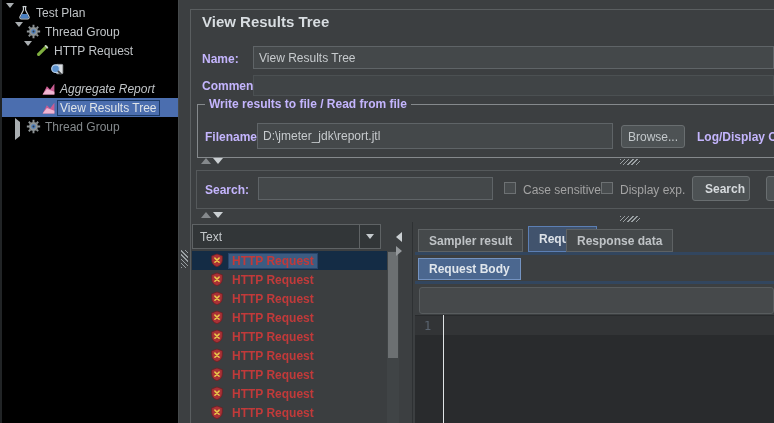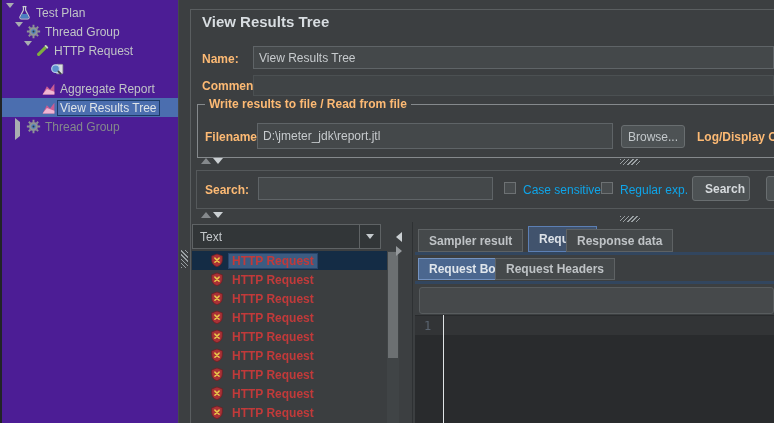--- a/index.html
+++ b/index.html
@@ -1,49 +1,49 @@
 <!DOCTYPE html>
 <html><head>
 <meta charset="utf-8">
 <style>
   html,body{margin:0;padding:0;background:#26282a;}
   #screen{position:relative;width:774px;height:423px;background:#3c3f41;overflow:hidden;
           font-family:"Liberation Sans",sans-serif;font-size:12px;color:#c0c4c7;}
   .abs{position:absolute;}
   
-  #tree-panel{left:2px;top:0;width:176px;height:423px;background:#4c1d95;}
+  #tree-panel{left:2px;top:0;width:176px;height:423px;background:#000000;}
   .tree-row{position:absolute;left:0;width:176px;height:19px;display:flex;align-items:center;cursor:default;}
   .tree-row.selected{background:#4b6eaf;}
   .twisty{width:9px;height:9px;display:inline-block;flex:0 0 auto;}
   .tri-down{width:0;height:0;border-left:4px solid transparent;border-right:4px solid transparent;border-top:5px solid #a9aeb1;}
   .tri-right{width:0;height:0;border-top:4px solid transparent;border-bottom:4px solid transparent;border-left:5px solid #a9aeb1;}
   .tree-ico{width:15px;height:15px;margin:0 4px 0 2px;flex:0 0 auto;}
   .tree-label{white-space:nowrap;}
   .tree-label.dim{color:#84898c;}
   .tree-row.selected .tree-label{color:#dfe4e8;border:1px solid #1c3a66;padding:0 2px;margin-left:-3px;}
   
   .grip-h{height:6px;background:repeating-linear-gradient(135deg,#9aa0a3 0 1px,transparent 1px 3px);}
   .grip-v{width:7px;background:repeating-linear-gradient(45deg,#9aa0a3 0 1px,transparent 1px 3px);}
   .tri-up-s{width:0;height:0;border-left:5px solid transparent;border-right:5px solid transparent;border-bottom:6px solid #85898c;}
   .tri-down-s{width:0;height:0;border-left:5px solid transparent;border-right:5px solid transparent;border-top:6px solid #cbd0d3;}
   .tri-left-s{width:0;height:0;border-top:5px solid transparent;border-bottom:5px solid transparent;border-right:6px solid #cbd0d3;}
   .tri-right-s{width:0;height:0;border-top:5px solid transparent;border-bottom:5px solid transparent;border-left:6px solid #95999c;}
   
   .line{background:#5a5e60;}
   #main-title{left:202px;top:13px;font-size:15px;font-weight:bold;color:#d8dde1;}
-  .lbl{font-weight:bold;color:#fdba74;white-space:nowrap;}
+  .lbl{font-weight:bold;color:#c4b5fd;white-space:nowrap;}
   .field{background:#44484a;border:1px solid #5f6467;color:#c7cbce;font-family:"Liberation Sans",sans-serif;font-size:12px;padding:0 5px;box-sizing:border-box;}
   #comments-input{background:#404446;border:1px solid #4b5052;}
   #file-group{left:197px;top:104px;width:600px;height:52px;border:1px solid #85898c;}
   #file-legend{left:205px;top:97px;background:#3c3f41;padding:0 4px;}
   .btn{background:#4d5254;border:1px solid #696e70;border-radius:3px;color:#c3c8cb;
        font-family:"Liberation Sans",sans-serif;font-size:12px;display:flex;align-items:center;justify-content:center;box-sizing:border-box;cursor:default;}
   #search-box{left:196px;top:170px;width:578px;height:37px;border:1px solid #55595b;}
   .cb{width:12px;height:12px;background:#484c4e;border:1px solid #6d7173;box-sizing:border-box;}
-  .cb-lbl{color:#0ea5e9;}
+  .cb-lbl{color:#a3a3a3;}
   
   #filter-combo{left:192px;top:224px;width:189px;height:25px;background:#323638;border:1px solid #5f6365;box-sizing:border-box;display:flex;align-items:center;}
   #filter-value{padding-left:7px;flex:1;color:#c4c8cb;}
   #combo-btn{width:20px;height:100%;border-left:1px solid #5f6365;display:flex;align-items:center;justify-content:center;}
   .tri-dd{width:0;height:0;border-left:4px solid transparent;border-right:4px solid transparent;border-top:5px solid #c5cacd;}
   #result-list{left:192px;top:251px;width:195px;height:172px;background:#3b3e40;overflow:hidden;}
   .result-row{height:19px;display:flex;align-items:center;padding-left:18px;gap:5px;}
   .result-row.selected{background:#142c45;}
   .result-label{color:#c13a3a;font-weight:bold;white-space:nowrap;padding:0 3px;}
   .result-row.selected .result-label{background:#3c5c82;outline:1px solid #27456b;}
@@ -107,21 +107,21 @@
 
     <div class="tree-row" style="top:60px;">
       <span style="width:46px;"></span>
       <svg class="tree-ico" viewBox="0 0 14 14">
         <rect x="6" y="2.2" width="6" height="8.8" rx=".8" fill="#d9dde0" stroke="#8b9093" stroke-width=".7"></rect>
         <circle cx="5.2" cy="6.2" r="3.6" fill="#5e93cf" stroke="#bdd2ea" stroke-width="1.1"></circle>
         <path d="M7.8 8.8 9.9 10.9" stroke="#3b3e40" stroke-width="1.6" stroke-linecap="round"></path>
         </svg>
     </div>
 
-    <div class="tree-row" style="top:79px;">
+    <div class="tree-row" style="top:79px;font-style:italic;">
       <span style="width:37px;"></span>
       <svg class="tree-ico" viewBox="0 0 14 14">
         <path d="M1.5 12.5 5.5 5l3 3 4-5.5v10Z" fill="#c95d93"></path>
         <path d="M1.5 12.5 5.5 7.5l7 2.5v2.5Z" fill="#efb6d2"></path>
         </svg>
       <span class="tree-label">Aggregate Report</span>
     </div>
 
     <div class="tree-row selected" style="top:98px;">
       <span style="width:37px;"></span>
@@ -172,21 +172,21 @@
     <span class="tri-down-s"></span>
   </div>
   <div class="abs grip-h" style="left:620px;top:159px;width:20px;"></div>
 
   <div class="abs" id="search-box"></div>
   <div class="abs lbl" style="left:205px;top:183px;">Search:</div>
   <input class="abs field" style="left: 258px; top: 177px; width: 235px; height: 23px;" value="">
   <div class="abs cb" style="left:504px;top:182px;"></div>
   <div class="abs cb-lbl" style="left:523px;top:183px;">Case sensitive</div>
   <div class="abs cb" style="left:601px;top:182px;"></div>
-  <div class="abs cb-lbl" style="left:620px;top:183px;">Regular exp.</div>
+  <div class="abs cb-lbl" style="left:620px;top:183px;">Display exp.</div>
   <div class="abs btn" style="left:692px;top:176px;width:58px;height:25px;font-weight:bold;color:#d6dadd;padding-left:8px;">Search</div>
   <div class="abs btn" style="left:766px;top:176px;width:50px;height:25px;"></div>
 
   <div class="abs" style="left:201px;top:212px;display:flex;gap:2px;">
     <span class="tri-up-s"></span>
     <span class="tri-down-s"></span>
   </div>
   <div class="abs grip-h" style="left:620px;top:216px;width:20px;"></div>
 
   <div class="abs" id="filter-combo">
@@ -273,21 +273,20 @@
       <span class="tri-right-s" style="display:block;"></span>
     </div>
   <div class="abs" style="left:412px;top:222px;width:1px;height:201px;background:#2e3133;"></div>
 
   <div class="tab" style="left:418px;top:229px;">Sampler result</div>
   <div class="tab active1" style="left:528px;top:226px;">Request</div>
   <div class="tab" style="left:566px;top:229px;">Response data</div>
   <div class="abs tab-underline" style="left:415px;top:252px;width:359px;height:3px;"></div>
 
   <div class="tab active2" style="left:418px;top:258px;height:22px;">Request Body</div>
-  <div class="tab" style="left:495px;top:258px;height:22px;">Request Headers</div>
   <div class="abs tab-underline" style="left:415px;top:281px;width:359px;height:3px;"></div>
 
   <div class="abs" style="left:419px;top:287px;width:355px;height:27px;background:#46494b;border:1px solid #585c5e;border-radius:3px;box-sizing:border-box;"></div>
 
   <div class="abs" id="editor">
     <div id="cur-line"></div>
     <div id="gutter-num">1</div>
     <div id="caret-line"></div>
   </div>
 

